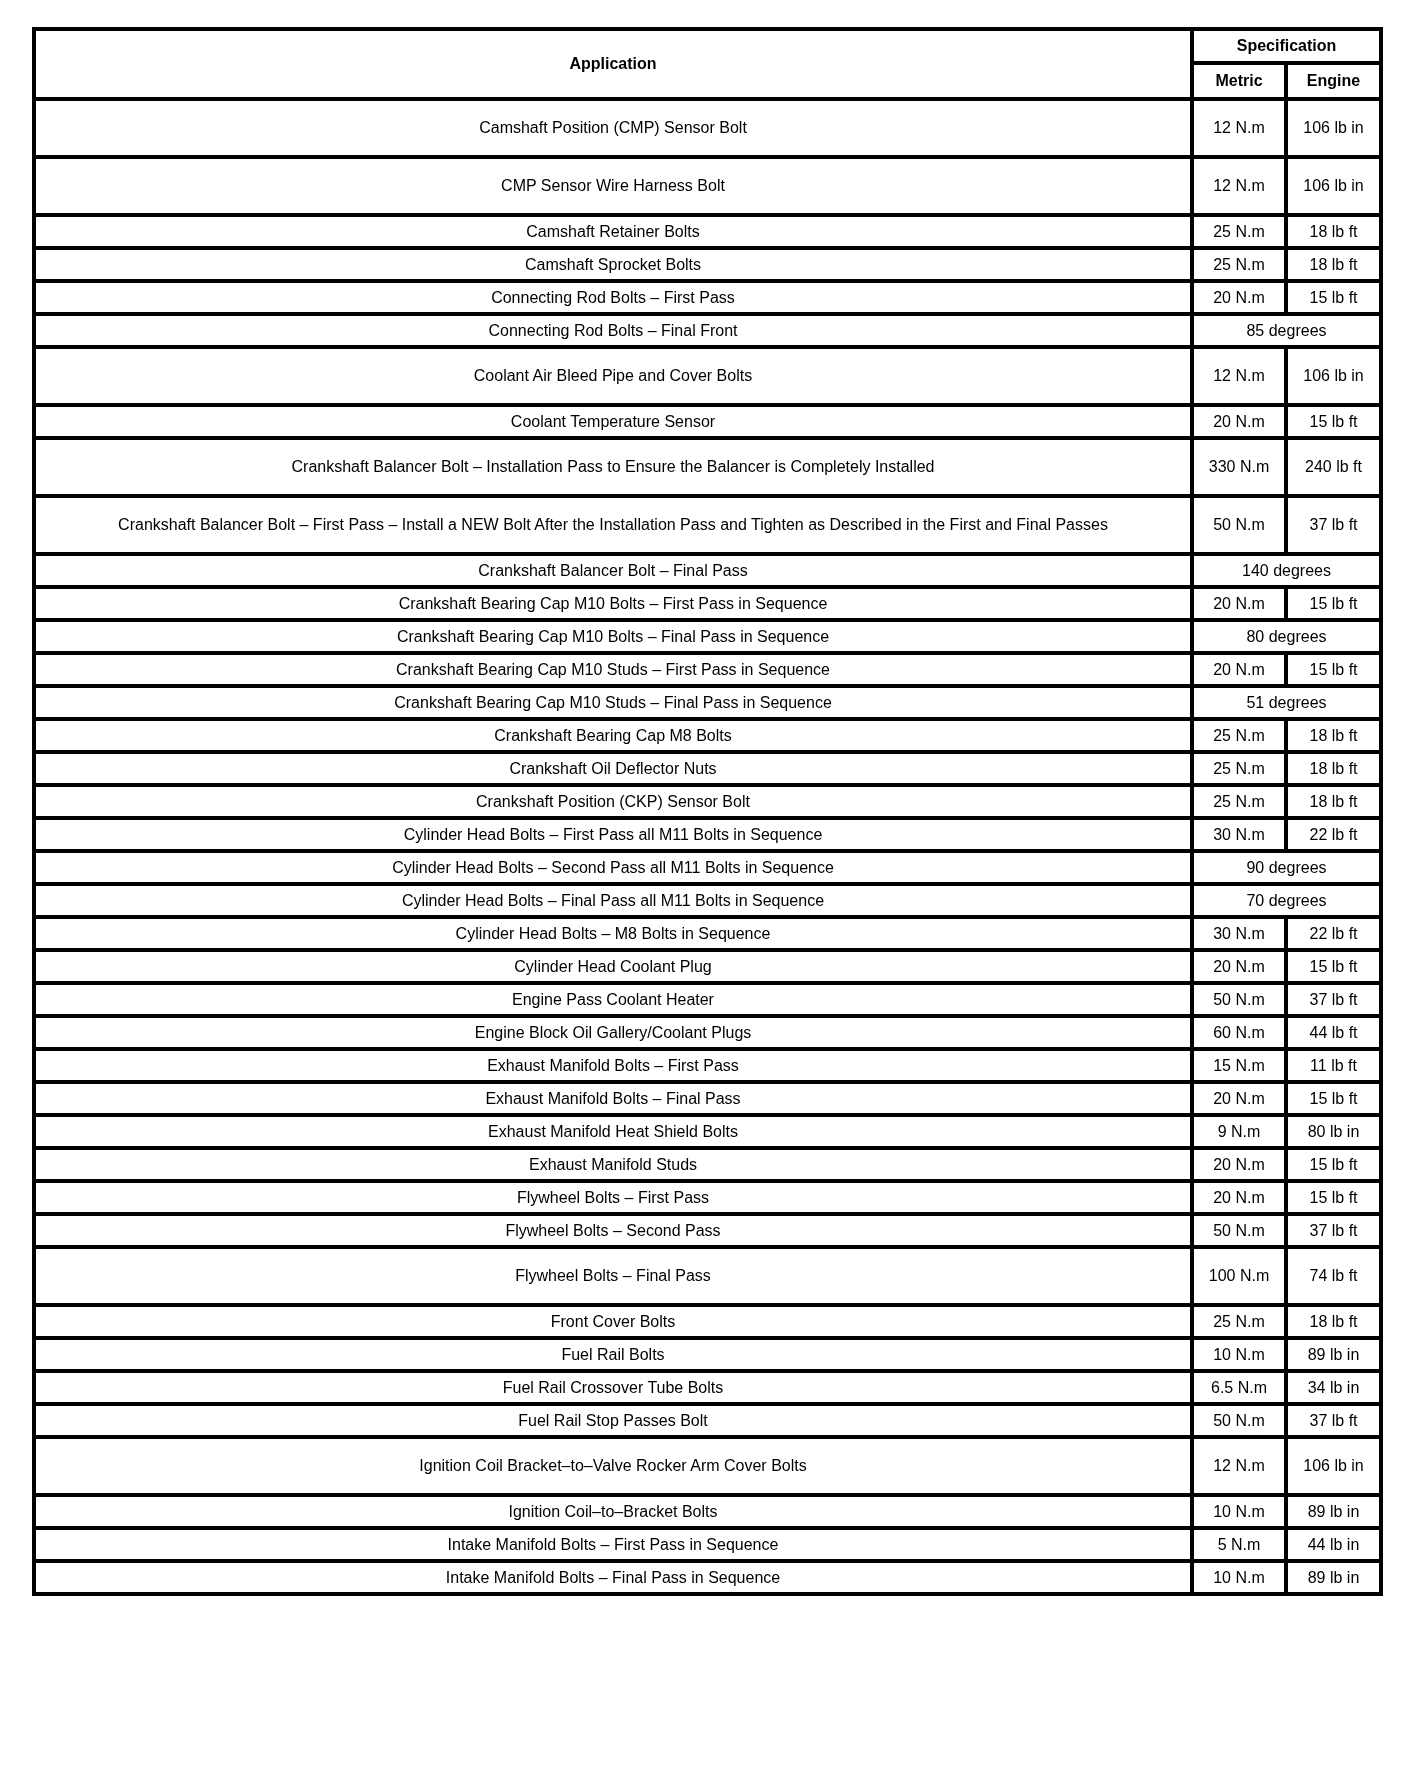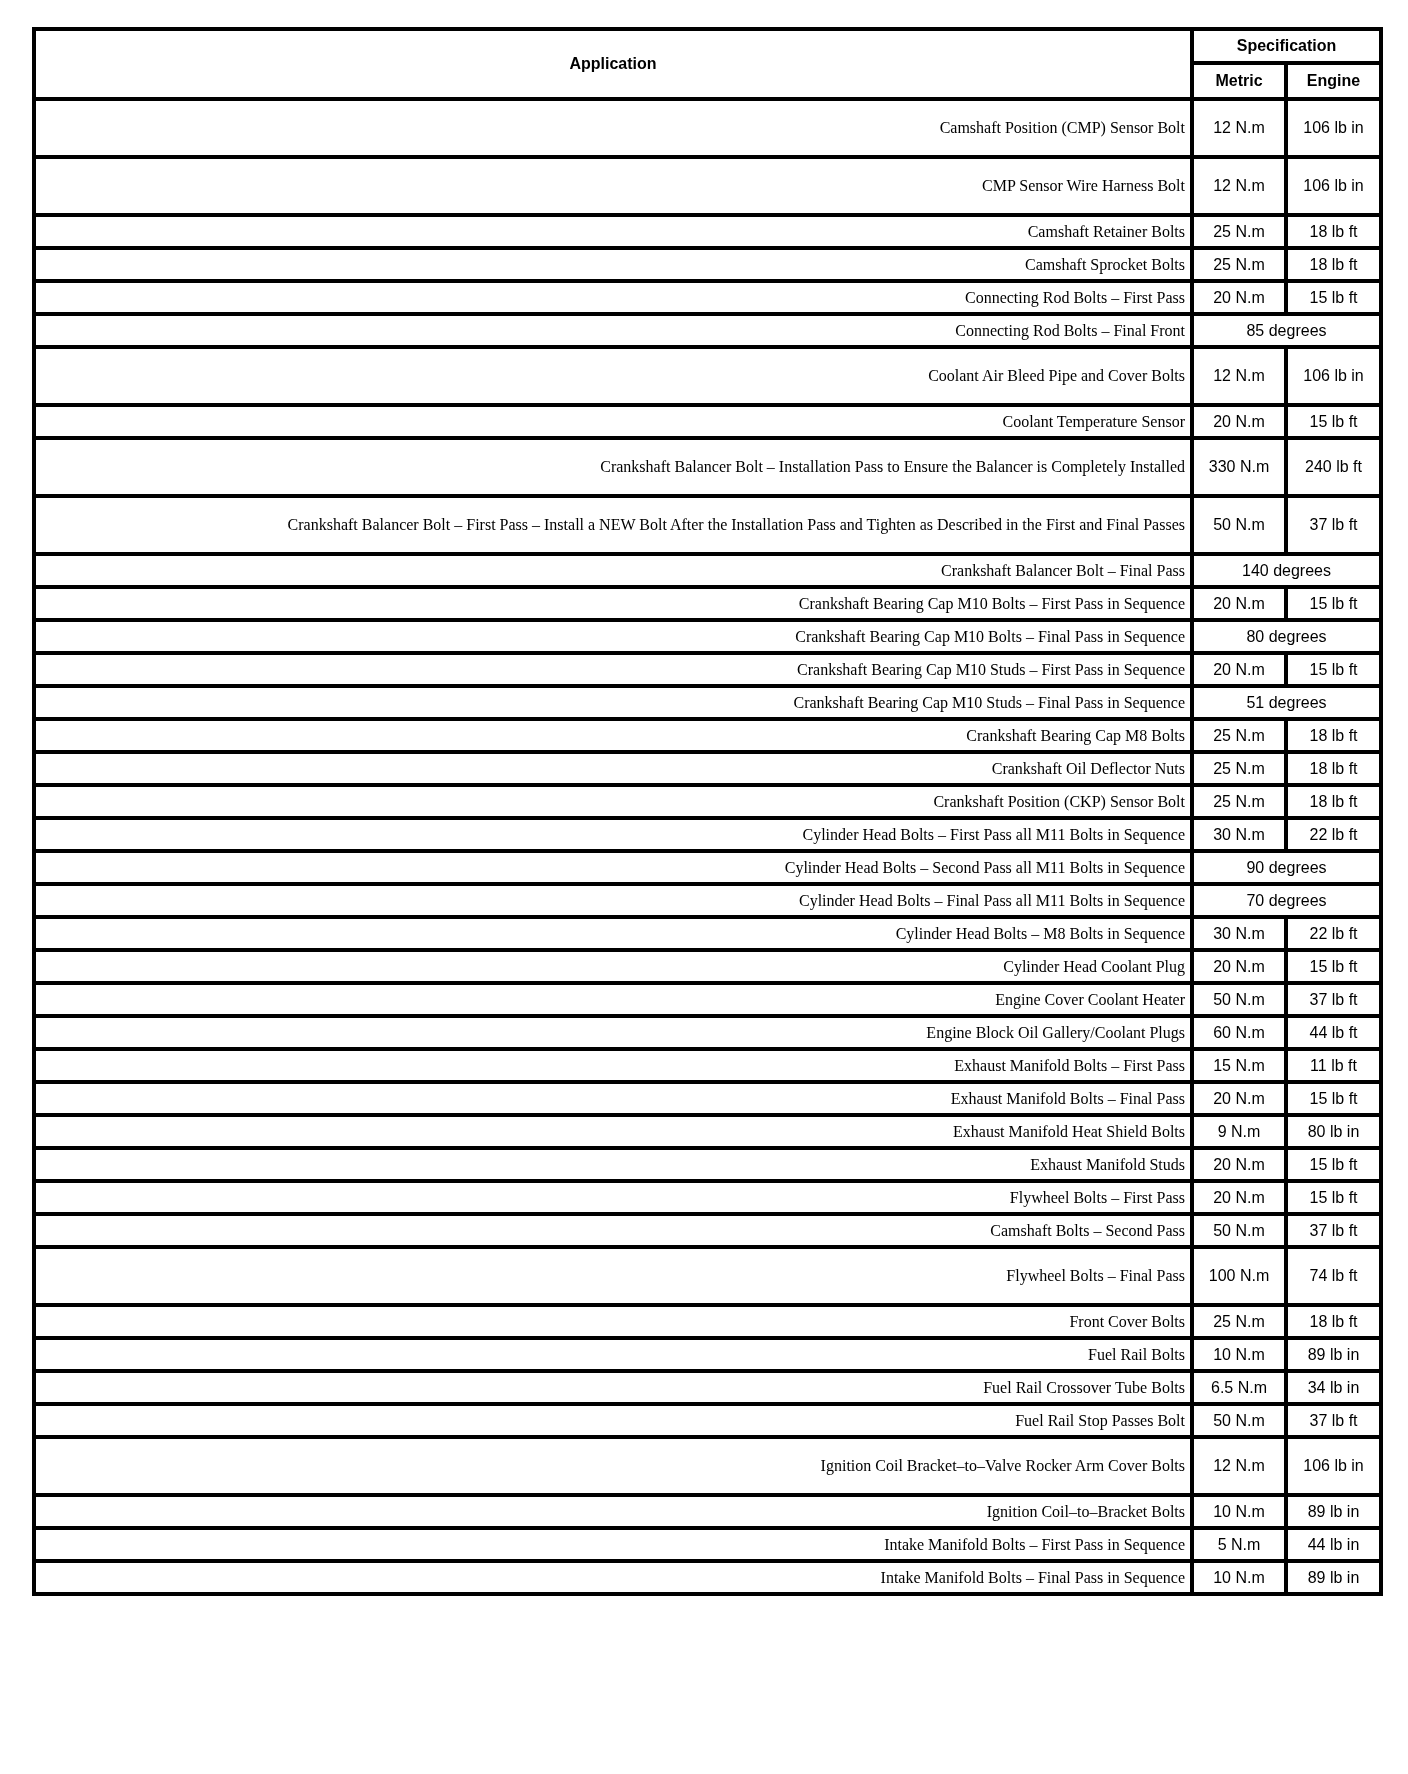--- a/index.html
+++ b/index.html
@@ -19,21 +19,21 @@
     vertical-align: middle;
   }
   table.spec th { font-weight: bold; text-align: center; }
   col.c-app { width: 1158px; }
   col.c-met { width: 94px; }
   col.c-eng { width: 95px; }
   tr.h1 th { height: 30px; }
   tr.h2 th { height: 32px; }
   tr.row td { height: 29px; }
   tr.row.tall td { height: 54px; }
-  td.app { text-align: right; padding-left: 5px; font-family: Liberation Serif, serif; }
+  td.app { text-align: center; padding-left: 5px; }
   td.val { text-align: center; padding: 0 3px; }
   .deg-num-bold { font-weight: normal; }
 </style>
 </head>
 <body>
 
 <table class="spec">
   <colgroup>
     <col class="c-app">
     <col class="c-met">
@@ -153,21 +153,21 @@
         <td class="app">Cylinder Head Bolts – M8 Bolts in Sequence</td>
         <td class="val">30 N.m</td>
         <td class="val">22 lb ft</td>
       </tr>
       <tr class="row">
         <td class="app">Cylinder Head Coolant Plug</td>
         <td class="val">20 N.m</td>
         <td class="val">15 lb ft</td>
       </tr>
       <tr class="row">
-        <td class="app">Engine Cover Coolant Heater</td>
+        <td class="app">Engine Pass Coolant Heater</td>
         <td class="val">50 N.m</td>
         <td class="val">37 lb ft</td>
       </tr>
       <tr class="row">
         <td class="app">Engine Block Oil Gallery/Coolant Plugs</td>
         <td class="val">60 N.m</td>
         <td class="val">44 lb ft</td>
       </tr>
       <tr class="row">
         <td class="app">Exhaust Manifold Bolts – First Pass</td>
@@ -188,21 +188,21 @@
         <td class="app">Exhaust Manifold Studs</td>
         <td class="val">20 N.m</td>
         <td class="val">15 lb ft</td>
       </tr>
       <tr class="row">
         <td class="app">Flywheel Bolts – First Pass</td>
         <td class="val">20 N.m</td>
         <td class="val">15 lb ft</td>
       </tr>
       <tr class="row">
-        <td class="app">Camshaft Bolts – Second Pass</td>
+        <td class="app">Flywheel Bolts – Second Pass</td>
         <td class="val">50 N.m</td>
         <td class="val">37 lb ft</td>
       </tr>
       <tr class="row tall">
         <td class="app">Flywheel Bolts – Final Pass</td>
         <td class="val">100 N.m</td>
         <td class="val">74 lb ft</td>
       </tr>
       <tr class="row">
         <td class="app">Front Cover Bolts</td>

